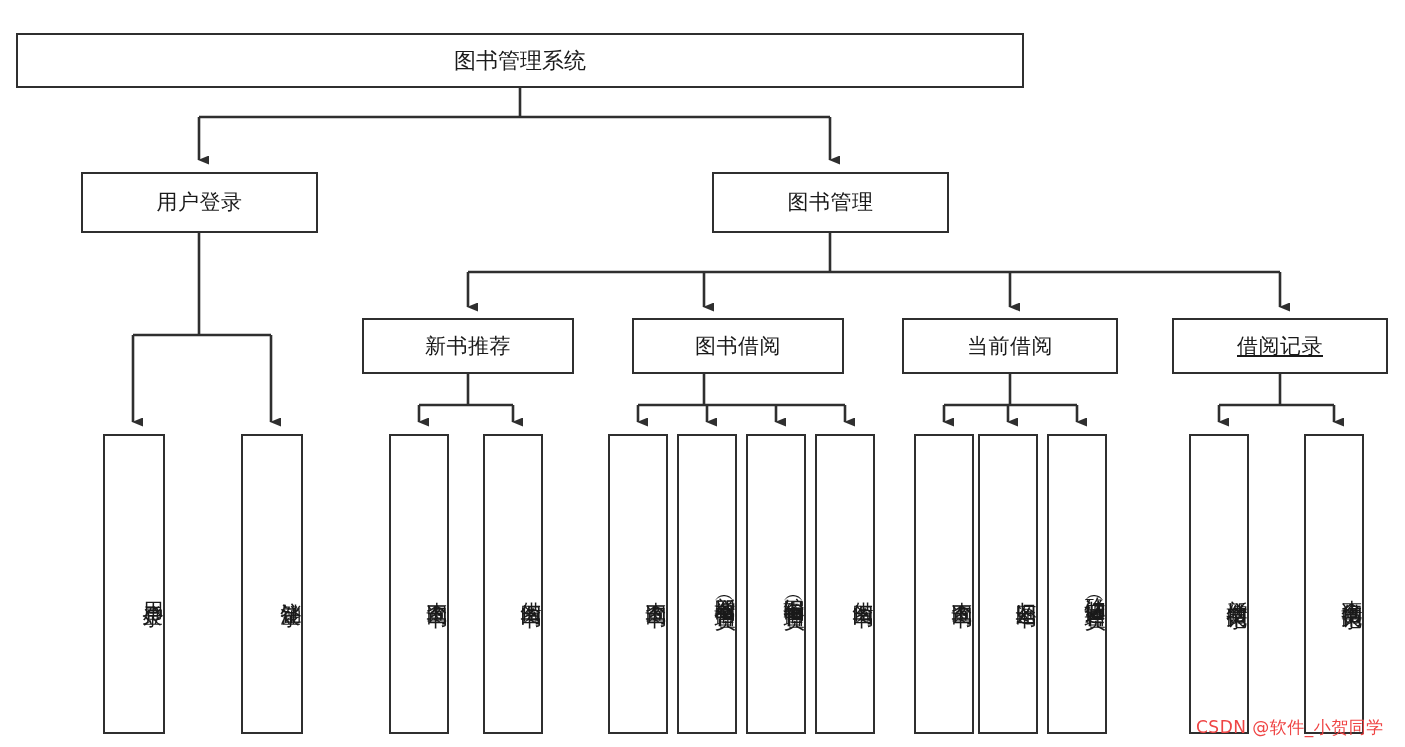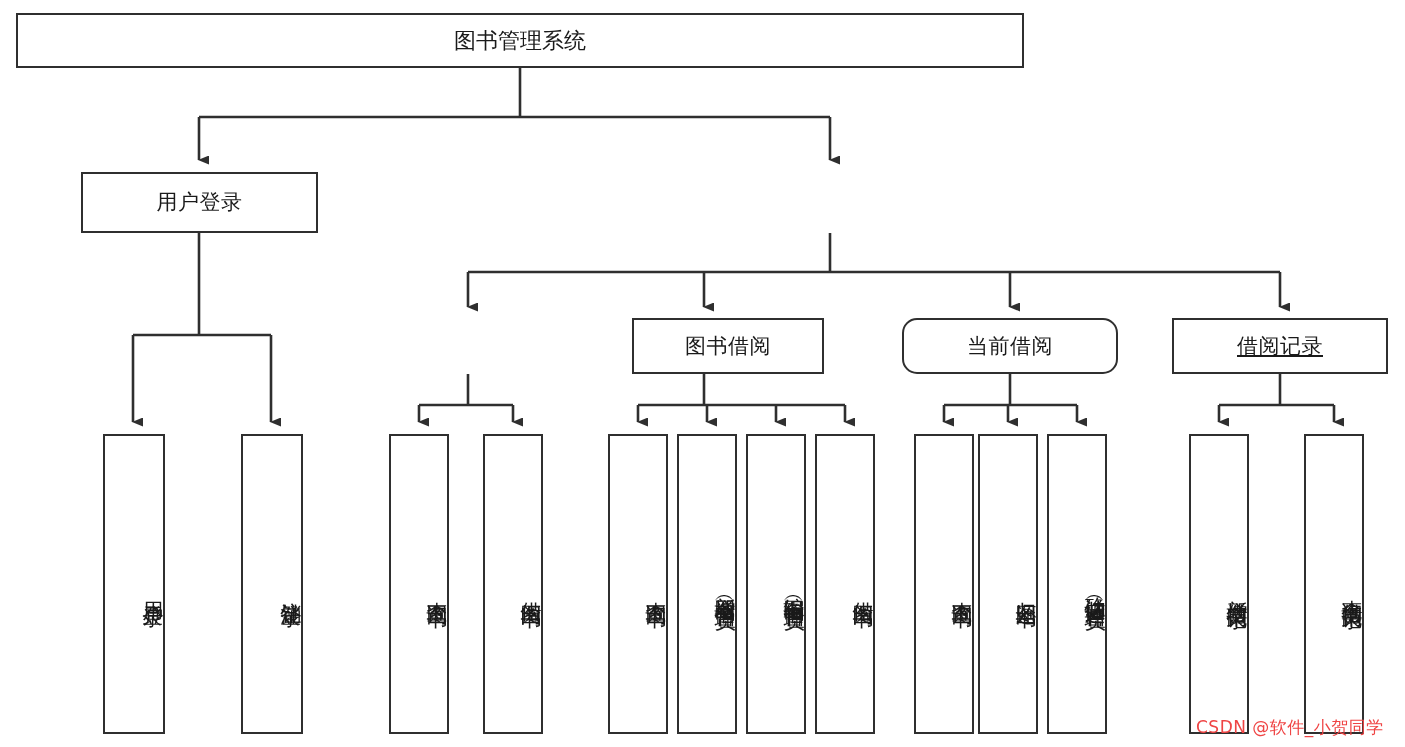--- a/index.html
+++ b/index.html
@@ -37,20 +37,21 @@
     color: #1a1a1a;
     text-align: center;
     line-height: 1.18;
   }
   .node.horiz {
     font-size: 21px;
     letter-spacing: 0.5px;
   }
   .node.root {
     font-size: 22px;
+    margin-top: 20px;
   }
   .node.vert {
     writing-mode: vertical-rl;
     text-orientation: upright;
     font-size: 21px;
     align-items: flex-start;
     justify-content: center;
     padding-top: 10px;
     letter-spacing: 2px;
     line-height: 1.0;
@@ -126,25 +127,31 @@
     </g>
   </svg>
 
   <div class="node root" style="left:16px; top:13px; width:1008px; height:55px;">
     <span>图书管理系统</span>
   </div>
 
   <div class="node horiz" style="left:81px; top:172px; width:237px; height:61px;">
     <span>用户登录</span>
   </div>
-
-  <div class="node horiz" style="left:632px; top:318px; width:192px; height:56px;justify-content:center;">
+  <div class="node horiz" style="left:712px; top:172px; width:237px; height:61px;">
+    <span>图书管理</span>
+  </div>
+
+  <div class="node horiz" style="left:362px; top:318px; width:212px; height:56px;">
+    <span>新书推荐</span>
+  </div>
+  <div class="node horiz" style="left:632px; top:318px; width:212px; height:56px;justify-content:center;">
     <span>图书借阅</span>
   </div>
-  <div class="node horiz" style="left:902px; top:318px; width:216px; height:56px;border-radius:15px;">
+  <div class="node horiz" style="left:902px; top:318px; width:216px; height:56px;">
     <span>当前借阅</span>
   </div>
   <div class="node horiz" style="left:1172px; top:318px; width:216px; height:56px;text-decoration:underline;">
     <span>借阅记录</span>
   </div>
 
   <div class="node vert" style="left:103px; top:434px; width:62px; height:300px;">
     <span class="vtext">用户登录</span>
   </div>
   <div class="node vert" style="left:241px; top:434px; width:62px; height:300px;">

